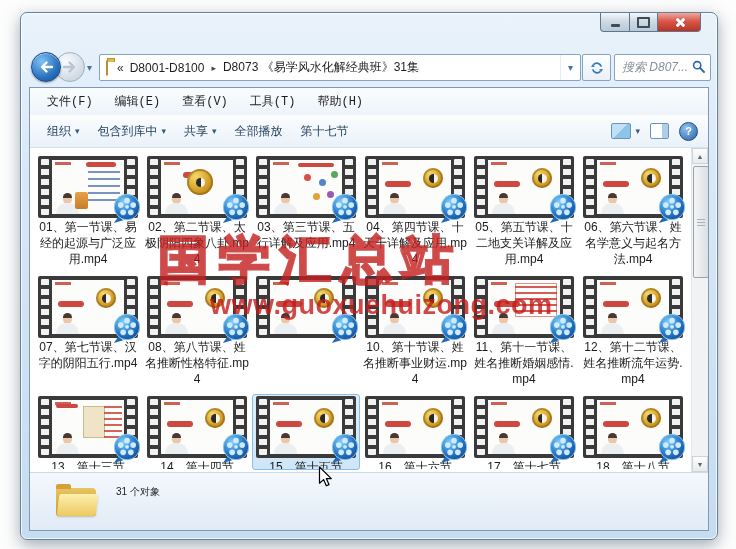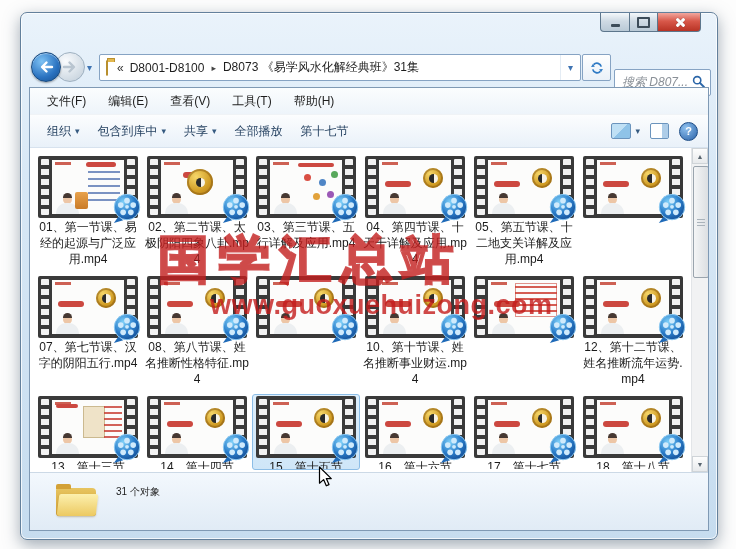--- a/index.html
+++ b/index.html
@@ -44,32 +44,32 @@
   .mini-folder{position:relative;width:14px;height:11px;background:linear-gradient(#fbe89a,#e3b84e);
     border:1px solid #b88f2e;border-radius:1px;}
   .mini-folder::before{content:"";position:absolute;left:0;top:-3px;width:6px;height:3px;background:#e3b84e;border:1px solid #b88f2e;border-bottom:none;border-radius:1px 1px 0 0;}
   .crumb-prefix{margin:0 4px;color:#333;}
   .crumb{padding:0 2px;white-space:nowrap;}
   .crumb-sep{margin:0 5px;font-size:9px;color:#444;}
   .addr-drop{margin-left:auto;padding:0 7px;color:#3f74b3;font-size:10px;border-left:1px solid #e4ecf4;align-self:stretch;display:flex;align-items:center;}
 
   .refreshbtn{position:absolute;left:561px;top:9px;width:27px;height:25px;background:linear-gradient(#fefefe,#eaf1f8);
     border:1px solid #86a3c3;border-radius:2px;display:flex;align-items:center;justify-content:center;}
-  .searchbox{position:absolute;left:593px;top:24px;width:95px;height:25px;background:#fff;
+  .searchbox{position:absolute;left:593px;top:9px;width:95px;height:25px;background:#fff;
     border:1px solid #86a3c3;border-radius:2px;display:flex;align-items:center;}
   .search-ph{flex:1;margin-left:7px;font-size:12px;font-style:italic;color:#8a9097;white-space:nowrap;overflow:hidden;}
   .search-mag{margin:0 5px;}
 
   
   .client{position:absolute;left:8px;right:8px;top:74px;bottom:8px;background:#fff;
     border:1px solid #7f99b4;overflow:hidden;}
 
   .menubar{height:26px;background:linear-gradient(#fbfdfe,#eef4fa);display:flex;align-items:center;
     font-size:12px;color:#1e1e1e;border-bottom:1px solid #f0f3f6;}
-  .menu-item{padding:0 11px;}
+  .menu-item{padding:0 11px;font-family:Liberation Mono, monospace;}
   .menu-item:first-child{margin-left:6px;}
 
   .toolbar{height:32px;background:linear-gradient(#fcfdfe,#e9f1f9);border-bottom:1px solid #d7e2ee;
     display:flex;align-items:center;font-size:12px;color:#1f3c5c;}
   .tb-item{display:flex;align-items:center;padding:0 9px;height:24px;border-radius:2px;white-space:nowrap;text-align:center;}
   .tb-item:first-child{margin-left:8px;}
   .tb-caret{font-size:9px;margin-left:4px;color:#355a80;}
   .tb-right{margin-left:auto;display:flex;align-items:center;margin-right:10px;}
   .views-icon{width:18px;height:14px;border:1px solid #6b94bd;border-radius:2px;
     background:linear-gradient(135deg,#bfe0f5 50%,#8fc3e8 50%);}
@@ -426,20 +426,21 @@
         <g fill="#cfeafc">
           <circle cx="17" cy="9.2" r="3"></circle>
                     <circle cx="23.6" cy="13.9" r="3"></circle>
                     <circle cx="21.1" cy="21.6" r="3"></circle>
           <circle cx="12.9" cy="21.6" r="3"></circle>
                     <circle cx="10.4" cy="13.9" r="3"></circle>
                     <circle cx="17" cy="15.8" r="2"></circle>
         </g>
       </svg>
     </div>
+    <div class="label">06、第六节课、姓名学意义与起名方法.mp4</div>
   </div>
             <div class="tile">
     <div class="film">
       <div class="holes l"></div>
       <div class="holes r"></div>
       <div class="screen v-coin">
         <span class="scr-logo"></span>
         <span class="scr-banner"></span>
         <span class="scr-head"></span>
         <span class="scr-body"></span>
@@ -572,20 +573,21 @@
         <g fill="#cfeafc">
           <circle cx="17" cy="9.2" r="3"></circle>
                     <circle cx="23.6" cy="13.9" r="3"></circle>
                     <circle cx="21.1" cy="21.6" r="3"></circle>
           <circle cx="12.9" cy="21.6" r="3"></circle>
                     <circle cx="10.4" cy="13.9" r="3"></circle>
                     <circle cx="17" cy="15.8" r="2"></circle>
         </g>
       </svg>
     </div>
+    <div class="label">11、第十一节课、姓名推断婚姻感情.mp4</div>
   </div>
             <div class="tile">
     <div class="film">
       <div class="holes l"></div>
       <div class="holes r"></div>
       <div class="screen v-coin">
         <span class="scr-logo"></span>
         <span class="scr-banner"></span>
         <span class="scr-head"></span>
         <span class="scr-body"></span>

